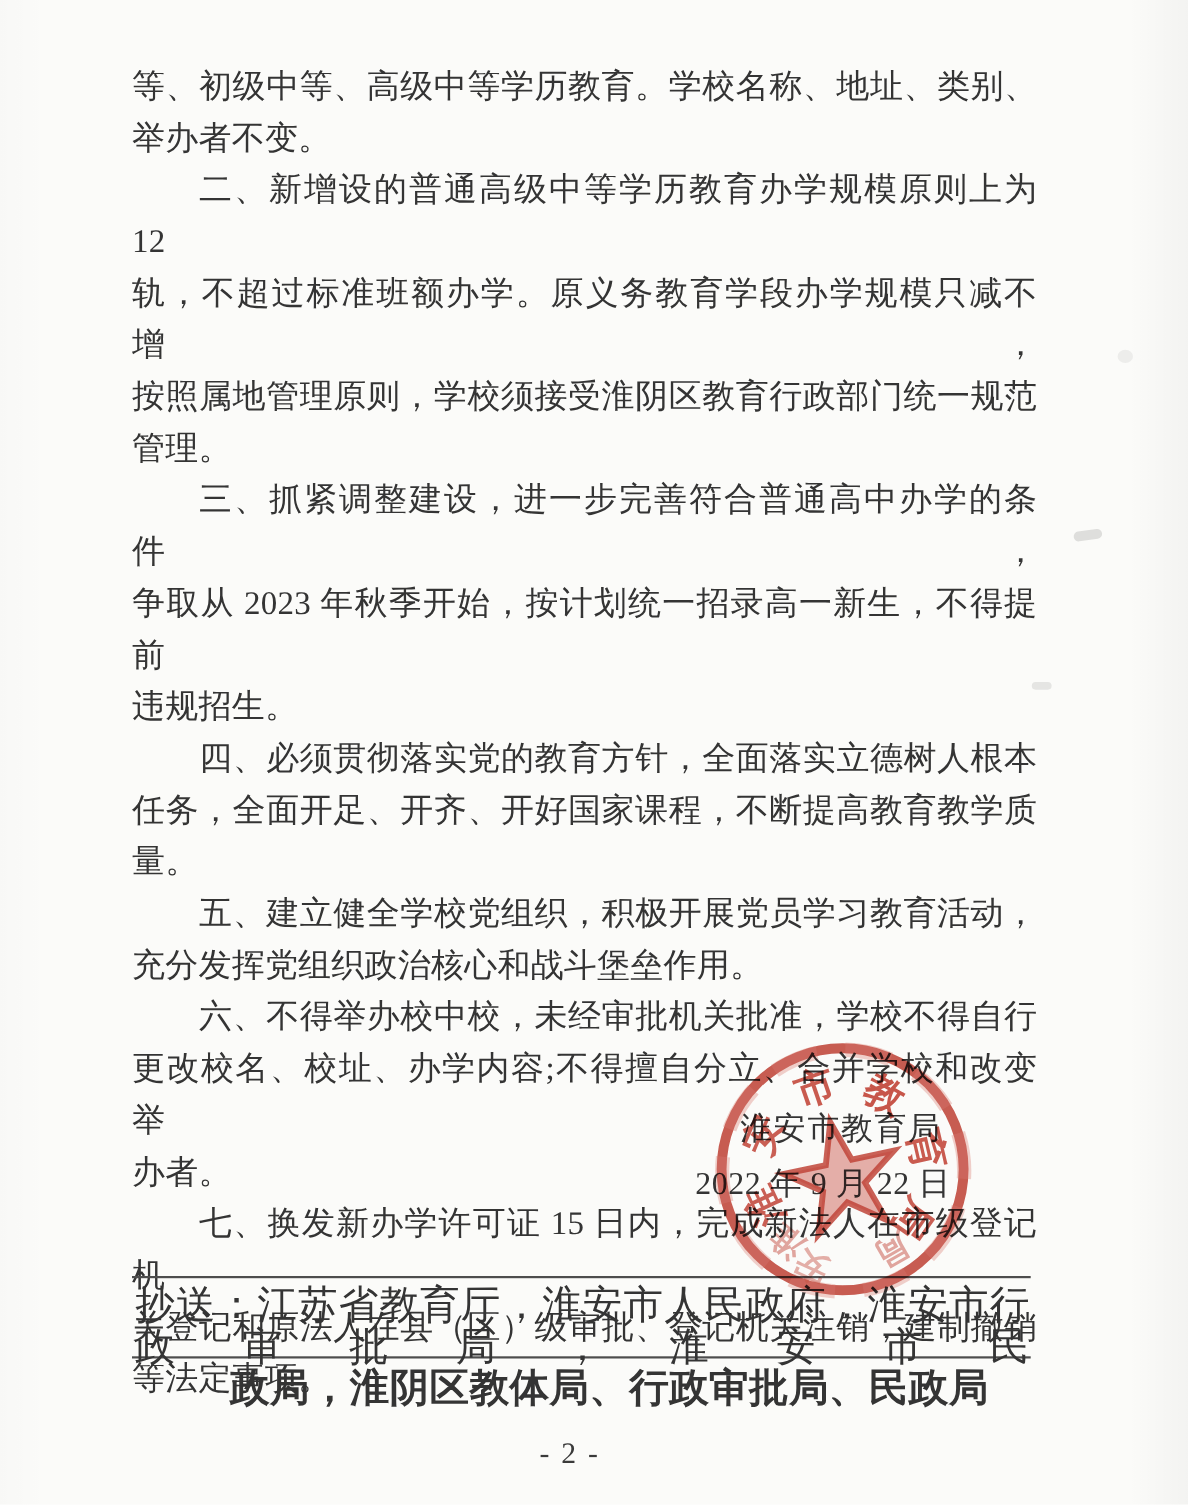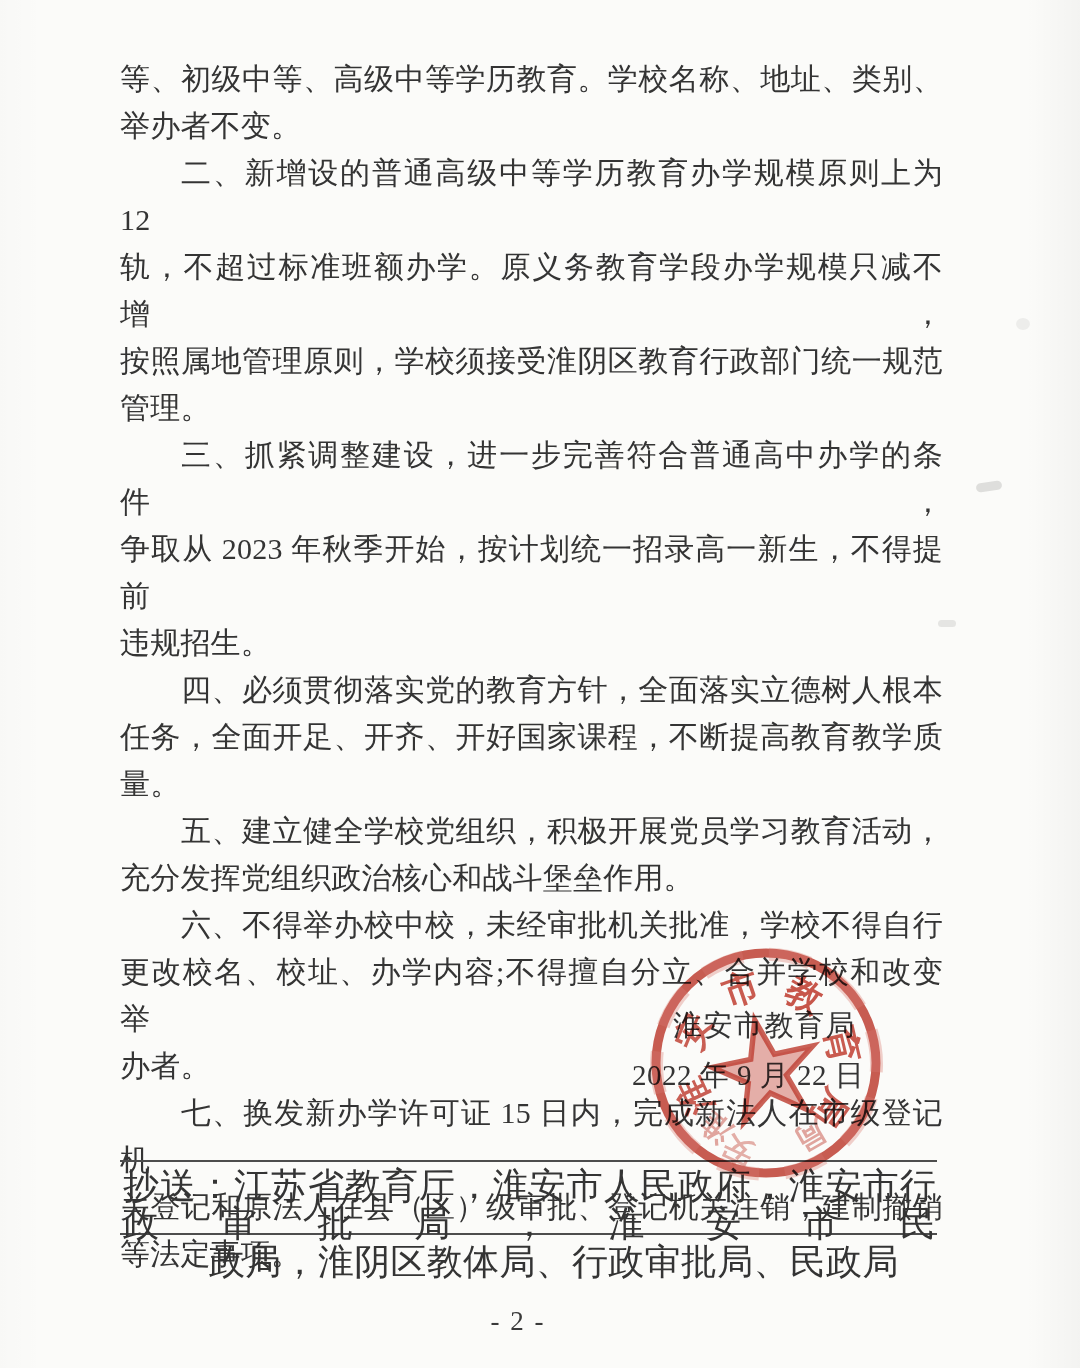--- a/index.html
+++ b/index.html
@@ -28,21 +28,21 @@
   }
   .seal text{font-family:"Liberation Serif","DejaVu Serif",serif;font-weight:bold;}
   .rule{position:absolute;left:120px;width:817px;height:2px;background:#4d4d4d;z-index:1;}
   .rule-top{top:1160px;}
   .rule-bottom{top:1233px;}
   .cc{
     position:absolute;left:123px;top:1167px;width:813px;
     font-size:36px;line-height:38px;z-index:2;letter-spacing:0.3px;
   }
   .cc-line1{text-align:justify;text-align-last:justify;}
-  .cc-line2{padding-left:86px;}
+  .cc-line2{padding-left:86px;font-weight:bold;}
   .pageno{
     position:absolute;left:-22px;top:1306px;width:1080px;text-align:center;
     font-size:27px;letter-spacing:2px;color:#3a3a3a;
   }
   .smudge{position:absolute;z-index:0;}
   .sm1{left:976px;top:482px;width:26px;height:9px;background:#dededc;border-radius:5px;transform:rotate(-8deg);}
   .sm2{left:938px;top:620px;width:18px;height:7px;background:#e5e5e3;border-radius:4px;}
   .sm3{left:1016px;top:318px;width:14px;height:12px;background:#ededeb;border-radius:50%;}
 </style>
 </head>

